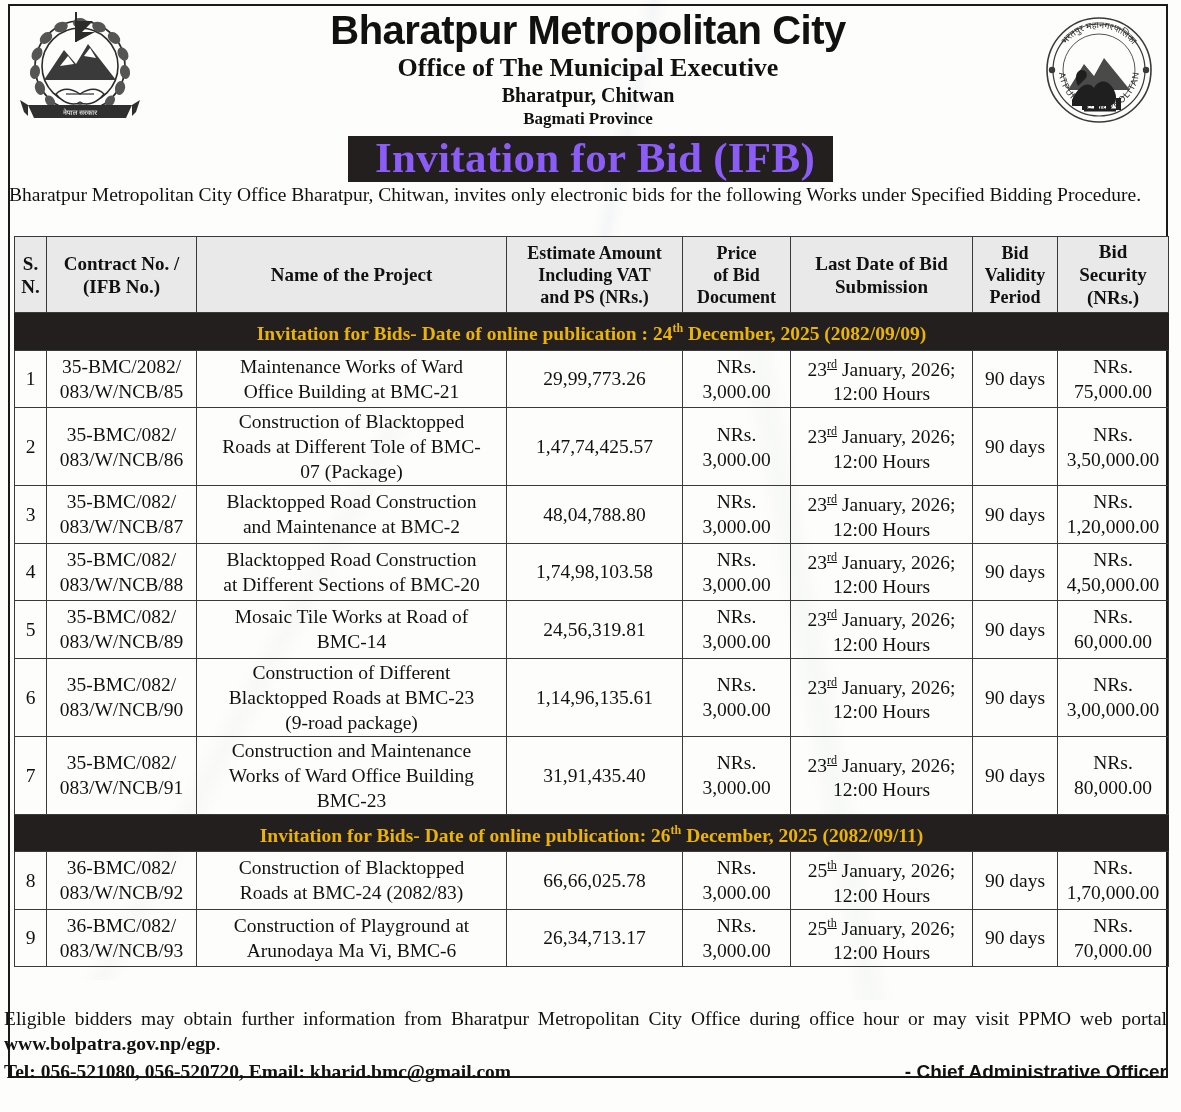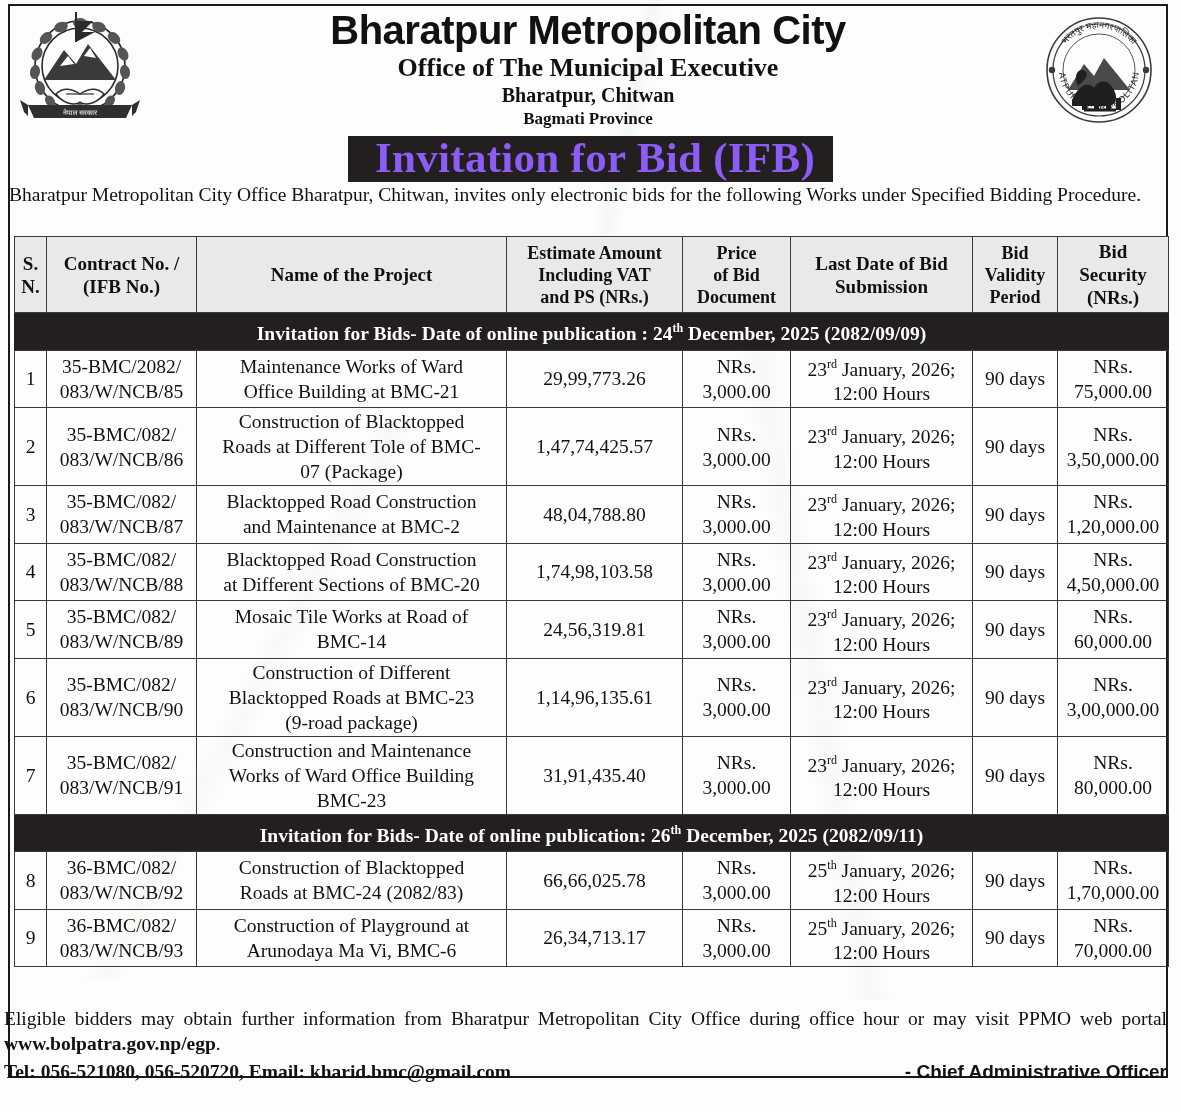--- a/index.html
+++ b/index.html
@@ -152,40 +152,40 @@
     font-size: 19px;
     line-height: 23px;
     padding: 3px 2px;
   }
   .tbl thead th.compact {
     font-size: 18px;
     line-height: 22px;
   }
   .sec-head td {
     background: #231f1e;
-    color: #ffffff;
+    color: #eab308;
     font-weight: bold;
     font-size: 21.5px;
     line-height: 28px;
     padding: 3px 0 4px 0;
     border-left: 1px solid #231f1e;
     border-right: 1px solid #231f1e;
   }
   .sec-head sup { font-size: .62em; }
 
   .tbl tbody td {
     font-size: 19.5px;
     line-height: 25px;
   }
   td.c-sn    { font-size: 20px; }
   td.c-contract { font-size: 19px; line-height: 24px; }
   td.c-project  { font-size: 19.5px; line-height: 25px; }
   td.c-amount   { font-size: 20px; }
   td.c-price, td.c-last, td.c-valid, td.c-sec { font-size: 19.5px; line-height: 25px; }
-  td.c-last sup { font-size: .62em; }
+  td.c-last sup { font-size: .62em; text-decoration: underline; }
 
   
   col.w-sn       { width: 32px; }
   col.w-contract { width: 150px; }
   col.w-project  { width: 310px; }
   col.w-amount   { width: 176px; }
   col.w-price    { width: 108px; }
   col.w-last     { width: 182px; }
   col.w-valid    { width: 85px; }
   col.w-sec      { width: 111px; }

